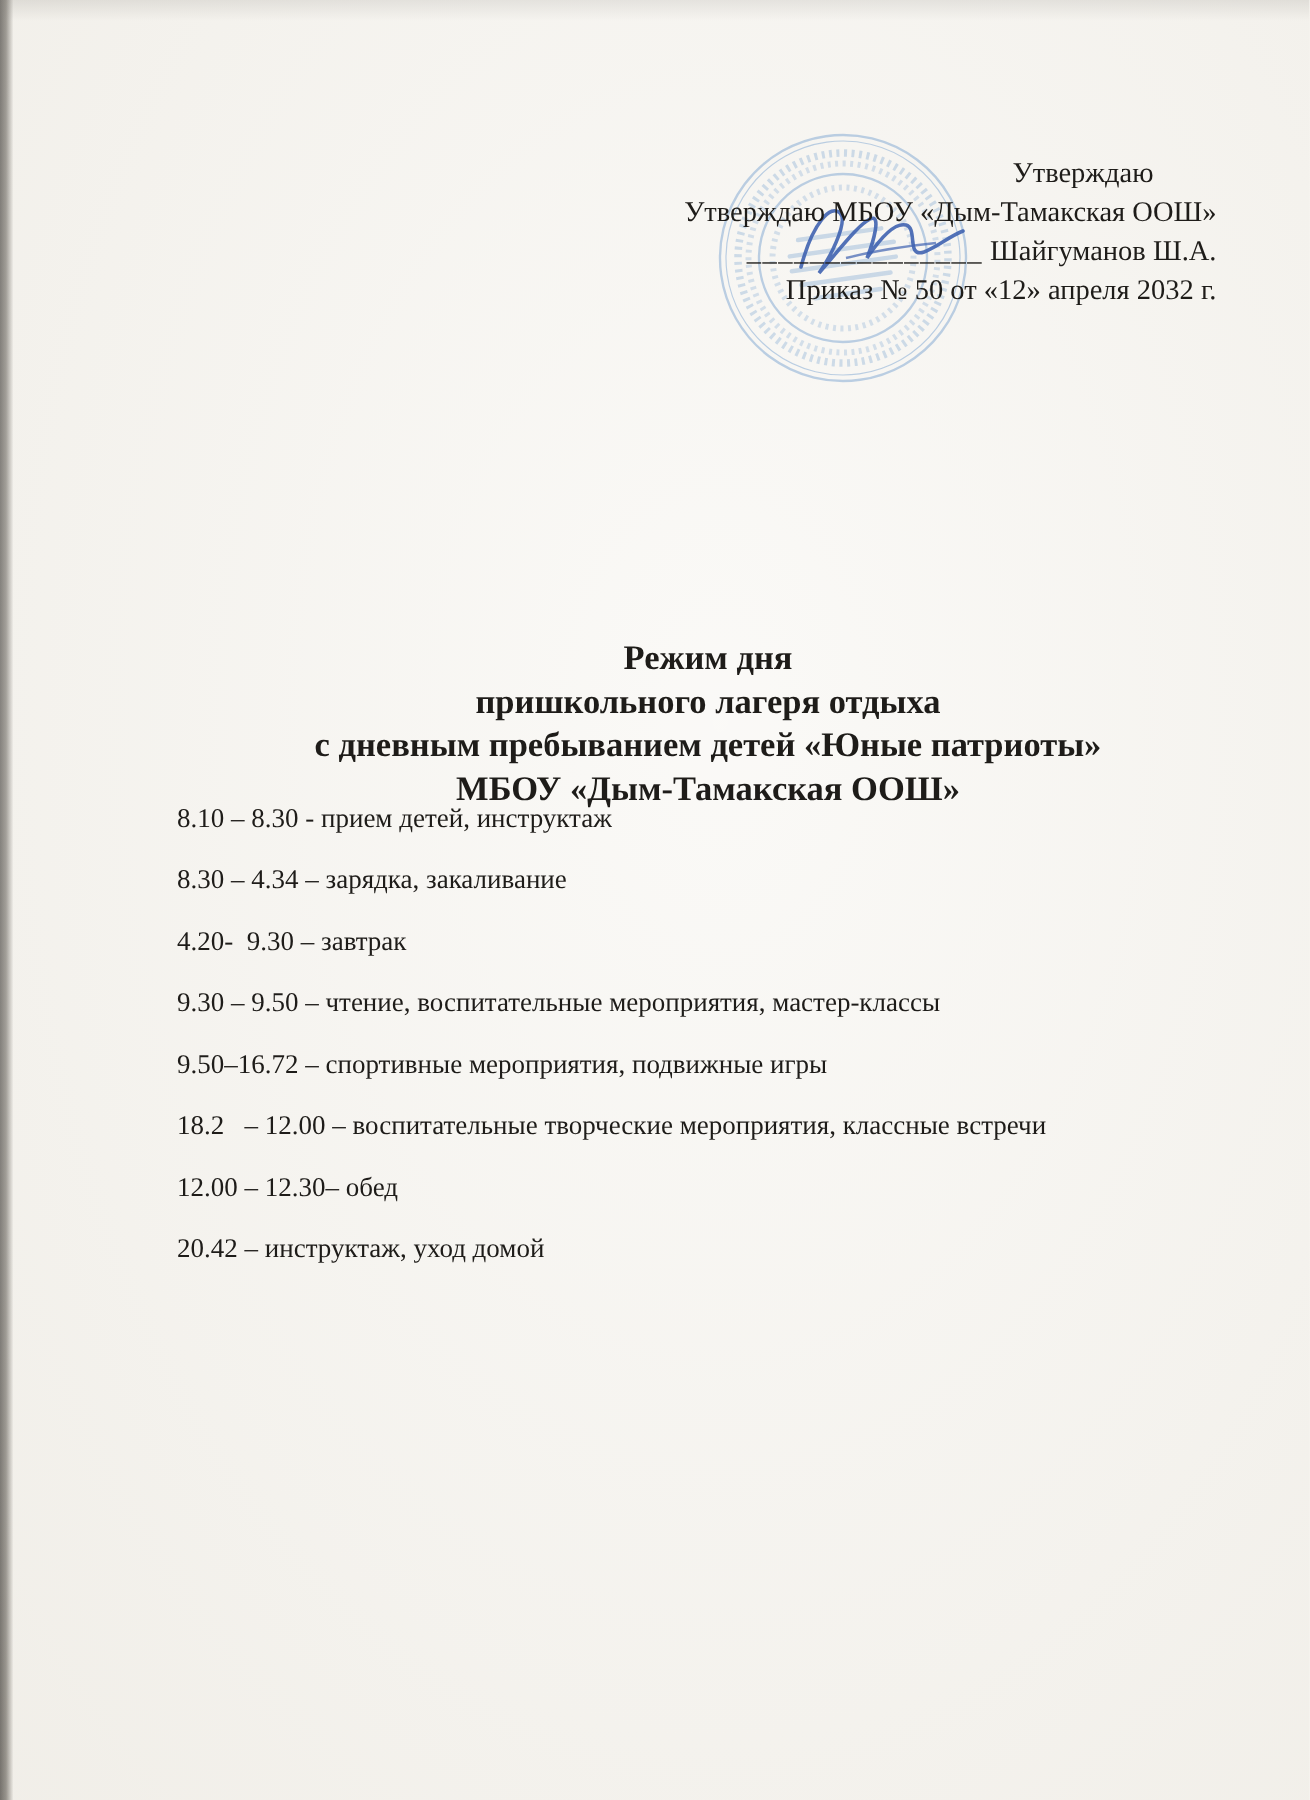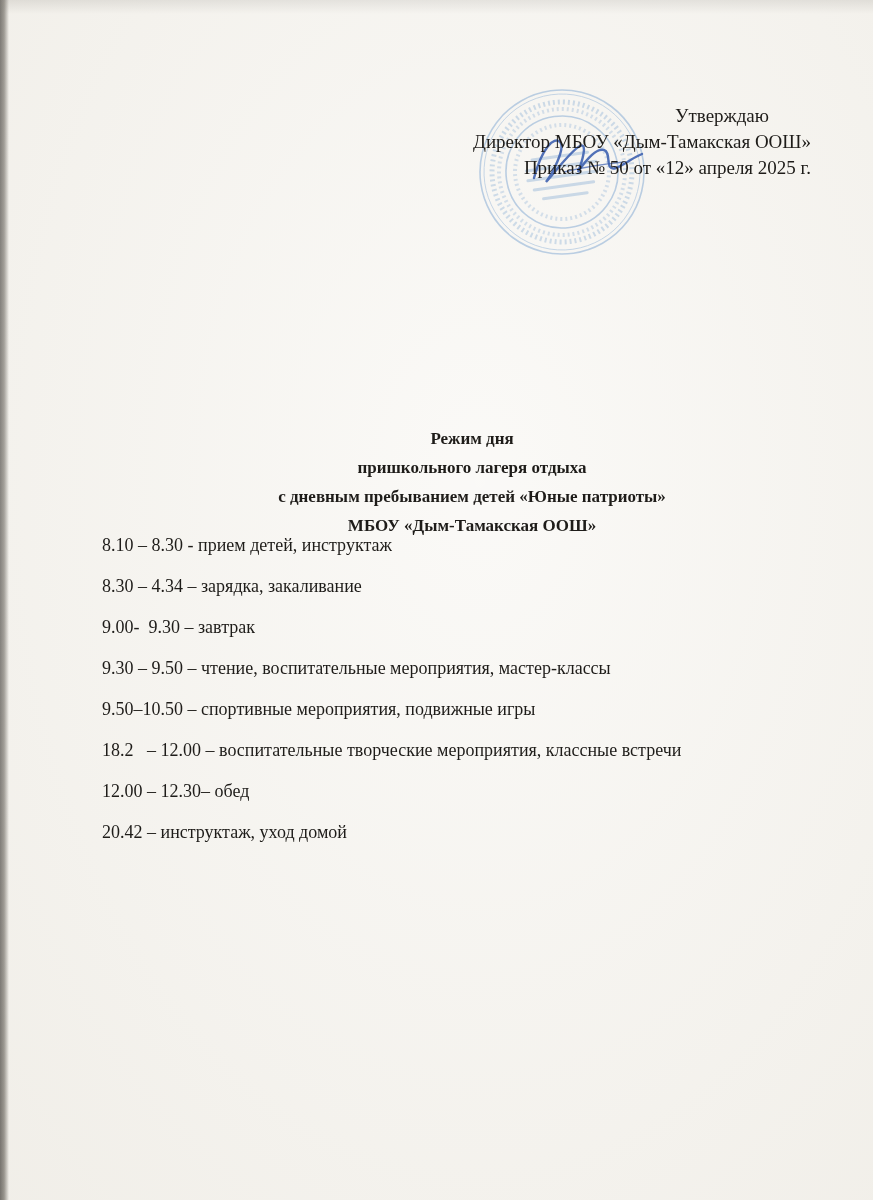--- a/index.html
+++ b/index.html
@@ -43,25 +43,25 @@
   }
   
   .signature{
     position:absolute;left:520px;top:128px;width:130px;height:66px;
     pointer-events:none;
   }
   
   .title-block{
     position:absolute;left:88px;top:424px;width:768px;
     text-align:center;font-weight:bold;
-    font-size:17px;line-height:29px;
+    font-size:23px;line-height:29px;
   }
   
   .schedule{
-    position:absolute;left:102px;top:536px;width:700px;
+    position:absolute;left:118px;top:536px;width:700px;
     font-size:18px;
   }
   .schedule .item{
     white-space:pre-wrap;
     line-height:19px;
     margin-bottom:22px;
   }
 </style>
 </head>
 <body>
@@ -88,33 +88,34 @@
   </g>
 </svg>
 
 <svg class="signature" viewBox="0 0 130 66">
   <path d="M14 50 C 22 20, 34 8, 40 14 C 46 20, 32 46, 26 54 C 40 38, 52 22, 60 18 C 68 14, 62 34, 58 44 C 66 32, 76 20, 84 22 C 92 24, 84 44, 96 40 C 106 36, 112 30, 122 26" fill="none" stroke="#3f63b0" stroke-width="2.4" stroke-linecap="round" opacity="0.9"></path>
   <path d="M44 44 C 60 40, 84 36, 104 34" fill="none" stroke="#3f63b0" stroke-width="1.6" opacity="0.7"></path>
 </svg>
 
 <div class="approval">
   <div class="line first">Утверждаю</div>
-  <div class="line">Директор МБОУ «Дым-Тамакская ООШ»</div>
-  <div class="line">Приказ № 50 от «12» апреля 2025 г.</div>
+  <div class="line">Утверждаю МБОУ «Дым-Тамакская ООШ»</div>
+  <div class="line sig-line"><span class="underscores">_______________</span><span> Шайгуманов Ш.А.</span></div>
+  <div class="line">Приказ № 50 от «12» апреля 2032 г.</div>
 </div>
 
 <div class="title-block">
   <div>Режим дня</div>
   <div>пришкольного лагеря отдыха</div>
   <div>с дневным пребыванием детей «Юные патриоты»</div>
   <div>МБОУ «Дым-Тамакская ООШ»</div>
 </div>
 
 <div class="schedule">
   <div class="item">8.10 – 8.30 - прием детей, инструктаж</div>
   <div class="item">8.30 – 4.34 – зарядка, закаливание</div>
-  <div class="item">9.00-  9.30 – завтрак</div>
+  <div class="item">4.20-  9.30 – завтрак</div>
   <div class="item">9.30 – 9.50 – чтение, воспитательные мероприятия, мастер-классы</div>
-  <div class="item">9.50–10.50 – спортивные мероприятия, подвижные игры</div>
+  <div class="item">9.50–16.72 – спортивные мероприятия, подвижные игры</div>
   <div class="item">18.2   – 12.00 – воспитательные творческие мероприятия, классные встречи</div>
   <div class="item">12.00 – 12.30– обед</div>
   <div class="item">20.42 – инструктаж, уход домой</div>
 </div>
 
 </body></html>

